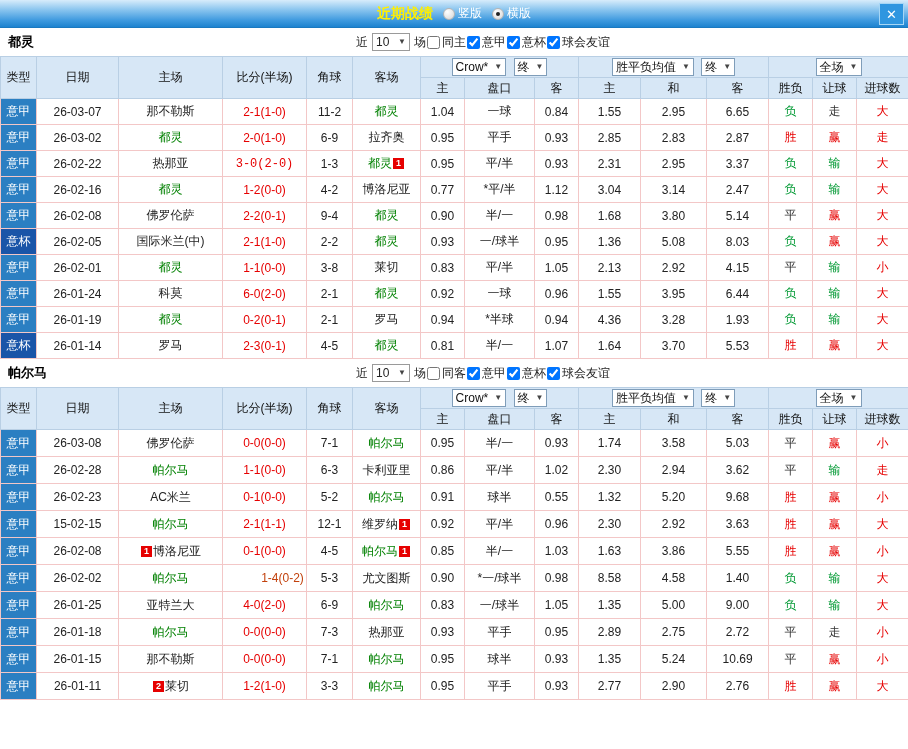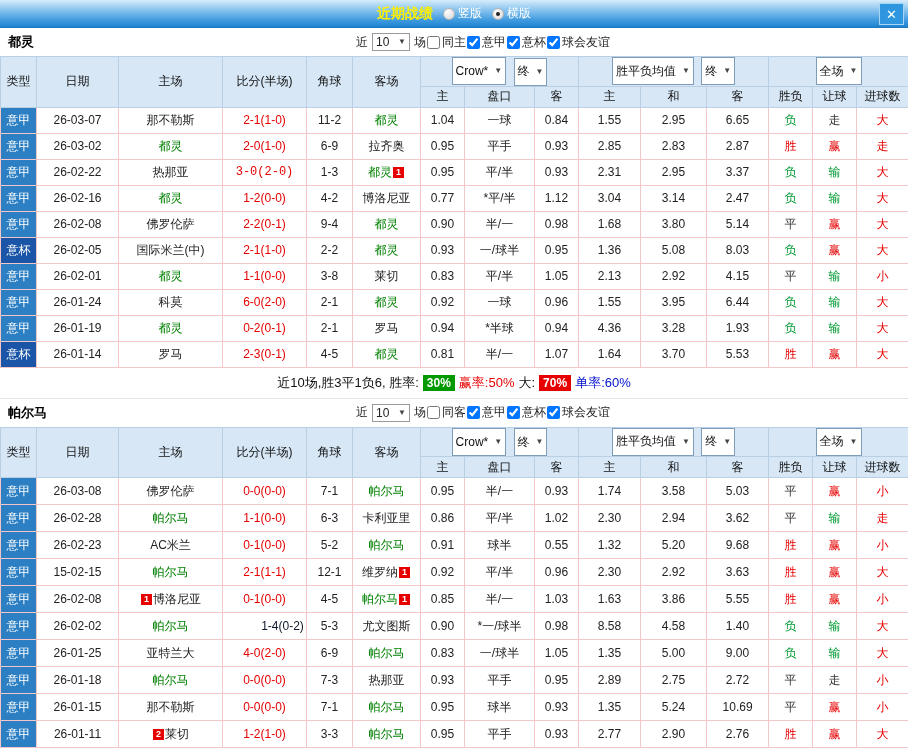--- a/index.html
+++ b/index.html
@@ -25,21 +25,21 @@
   .mini-select{display:inline-flex;align-items:center;justify-content:space-between;border:1px solid #9a9a9a;
     background:#fff;height:18px;min-width:38px;padding:0 3px;margin:0 4px;gap:5px;cursor:pointer}
   .caret{font-size:8px;color:#444;line-height:1}
   .filters label{display:inline-flex;align-items:center;margin-left:1px;cursor:pointer}
   .filters input[type=checkbox]{width:13px;height:13px;margin:0 2px 0 0}
   
   table.grid{width:908px;border-collapse:collapse;table-layout:fixed;text-align:center;font-size:12px}
   .grid th{background:#d7e7f6;border:1px solid #b9cfe4;font-weight:normal;height:21px;padding:0;color:#111;
     overflow:hidden;white-space:nowrap}
   .sel{display:inline-flex;align-items:center;justify-content:space-between;border:1px solid #7f9db9;background:#fff;
-    height:28px;padding:0 3px;gap:6px;margin:0 2px;cursor:pointer;font-size:12px;color:#111}
+    height:18px;padding:0 3px;gap:6px;margin:0 2px;cursor:pointer;font-size:12px;color:#111}
   .grid td{border:1px solid #f3c7c7;padding:0;height:26px;color:#222;overflow:hidden;white-space:nowrap}
   .s1 .grid td{height:27px}
   .grid td.type{color:#fff;font-size:12px}
   .redcard{display:inline-block;background:#e60000;color:#fff;font-size:9px;font-weight:bold;
     width:11px;height:11px;line-height:11px;text-align:center;margin:0 1px;vertical-align:1px}
   
   .summary{height:31px;display:flex;align-items:center;justify-content:center;gap:4px;font-size:13px;
     background:#fff;border-bottom:1px solid #e3e3e3;color:#111}
   .badge{color:#fff;font-weight:bold;font-size:12px;padding:1px 4px}
   .badge.green{background:#009900}
@@ -328,28 +328,20 @@
           <td class="odd">1.64</td>
           <td class="odd">3.70</td>
           <td class="odd">5.53</td>
           <td class="res" style="color: rgb(230, 0, 0);">胜</td>
           <td class="res" style="color: rgb(230, 0, 0);">赢</td>
           <td class="res" style="color: rgb(230, 0, 0);">大</td>
         </tr>
       </tbody>
   </table>
 
-  <div class="summary">
-    <span>近10场,胜3平1负6, 胜率:</span>
-    <span class="badge green">30%</span>
-    <span class="t-red">赢率:50%</span>
-    <span>大:</span>
-    <span class="badge redbg">70%</span>
-    <span class="t-blue">单率:60%</span>
-  </div>
 </section>
 
 <section class="team-section s1">
   <div class="section-head">
     <span class="team-title">帕尔马</span>
     <div class="filters">
       <span>近</span>
       <span class="mini-select">
         <span>10</span>
         <span class="caret">▼</span>
@@ -522,21 +514,21 @@
           <td class="odd">3.86</td>
           <td class="odd">5.55</td>
           <td class="res" style="color: rgb(230, 0, 0);">胜</td>
           <td class="res" style="color: rgb(230, 0, 0);">赢</td>
           <td class="res" style="color: rgb(230, 0, 0);">小</td>
         </tr>
         <tr class="row">
           <td class="type" style="background: rgb(43, 127, 194);">意甲</td>
           <td class="date">26-02-02</td>
           <td class="team"><span class="tn" style="color: rgb(0, 128, 0);">帕尔马</span></td>
-          <td class="score" style="color: #0f172a; padding-left: 36px;">1-4(0-2)</td>
+          <td class="score" style="color: #c2410c; padding-left: 36px;">1-4(0-2)</td>
           <td class="corner">5-3</td>
           <td class="team"><span class="tn">尤文图斯</span></td>
           <td class="odd">0.90</td>
           <td class="odd">*一/球半</td>
           <td class="odd">0.98</td>
           <td class="odd">8.58</td>
           <td class="odd">4.58</td>
           <td class="odd">1.40</td>
           <td class="res" style="color: rgb(0, 153, 51);">负</td>
           <td class="res" style="color: rgb(0, 153, 51);">输</td>

